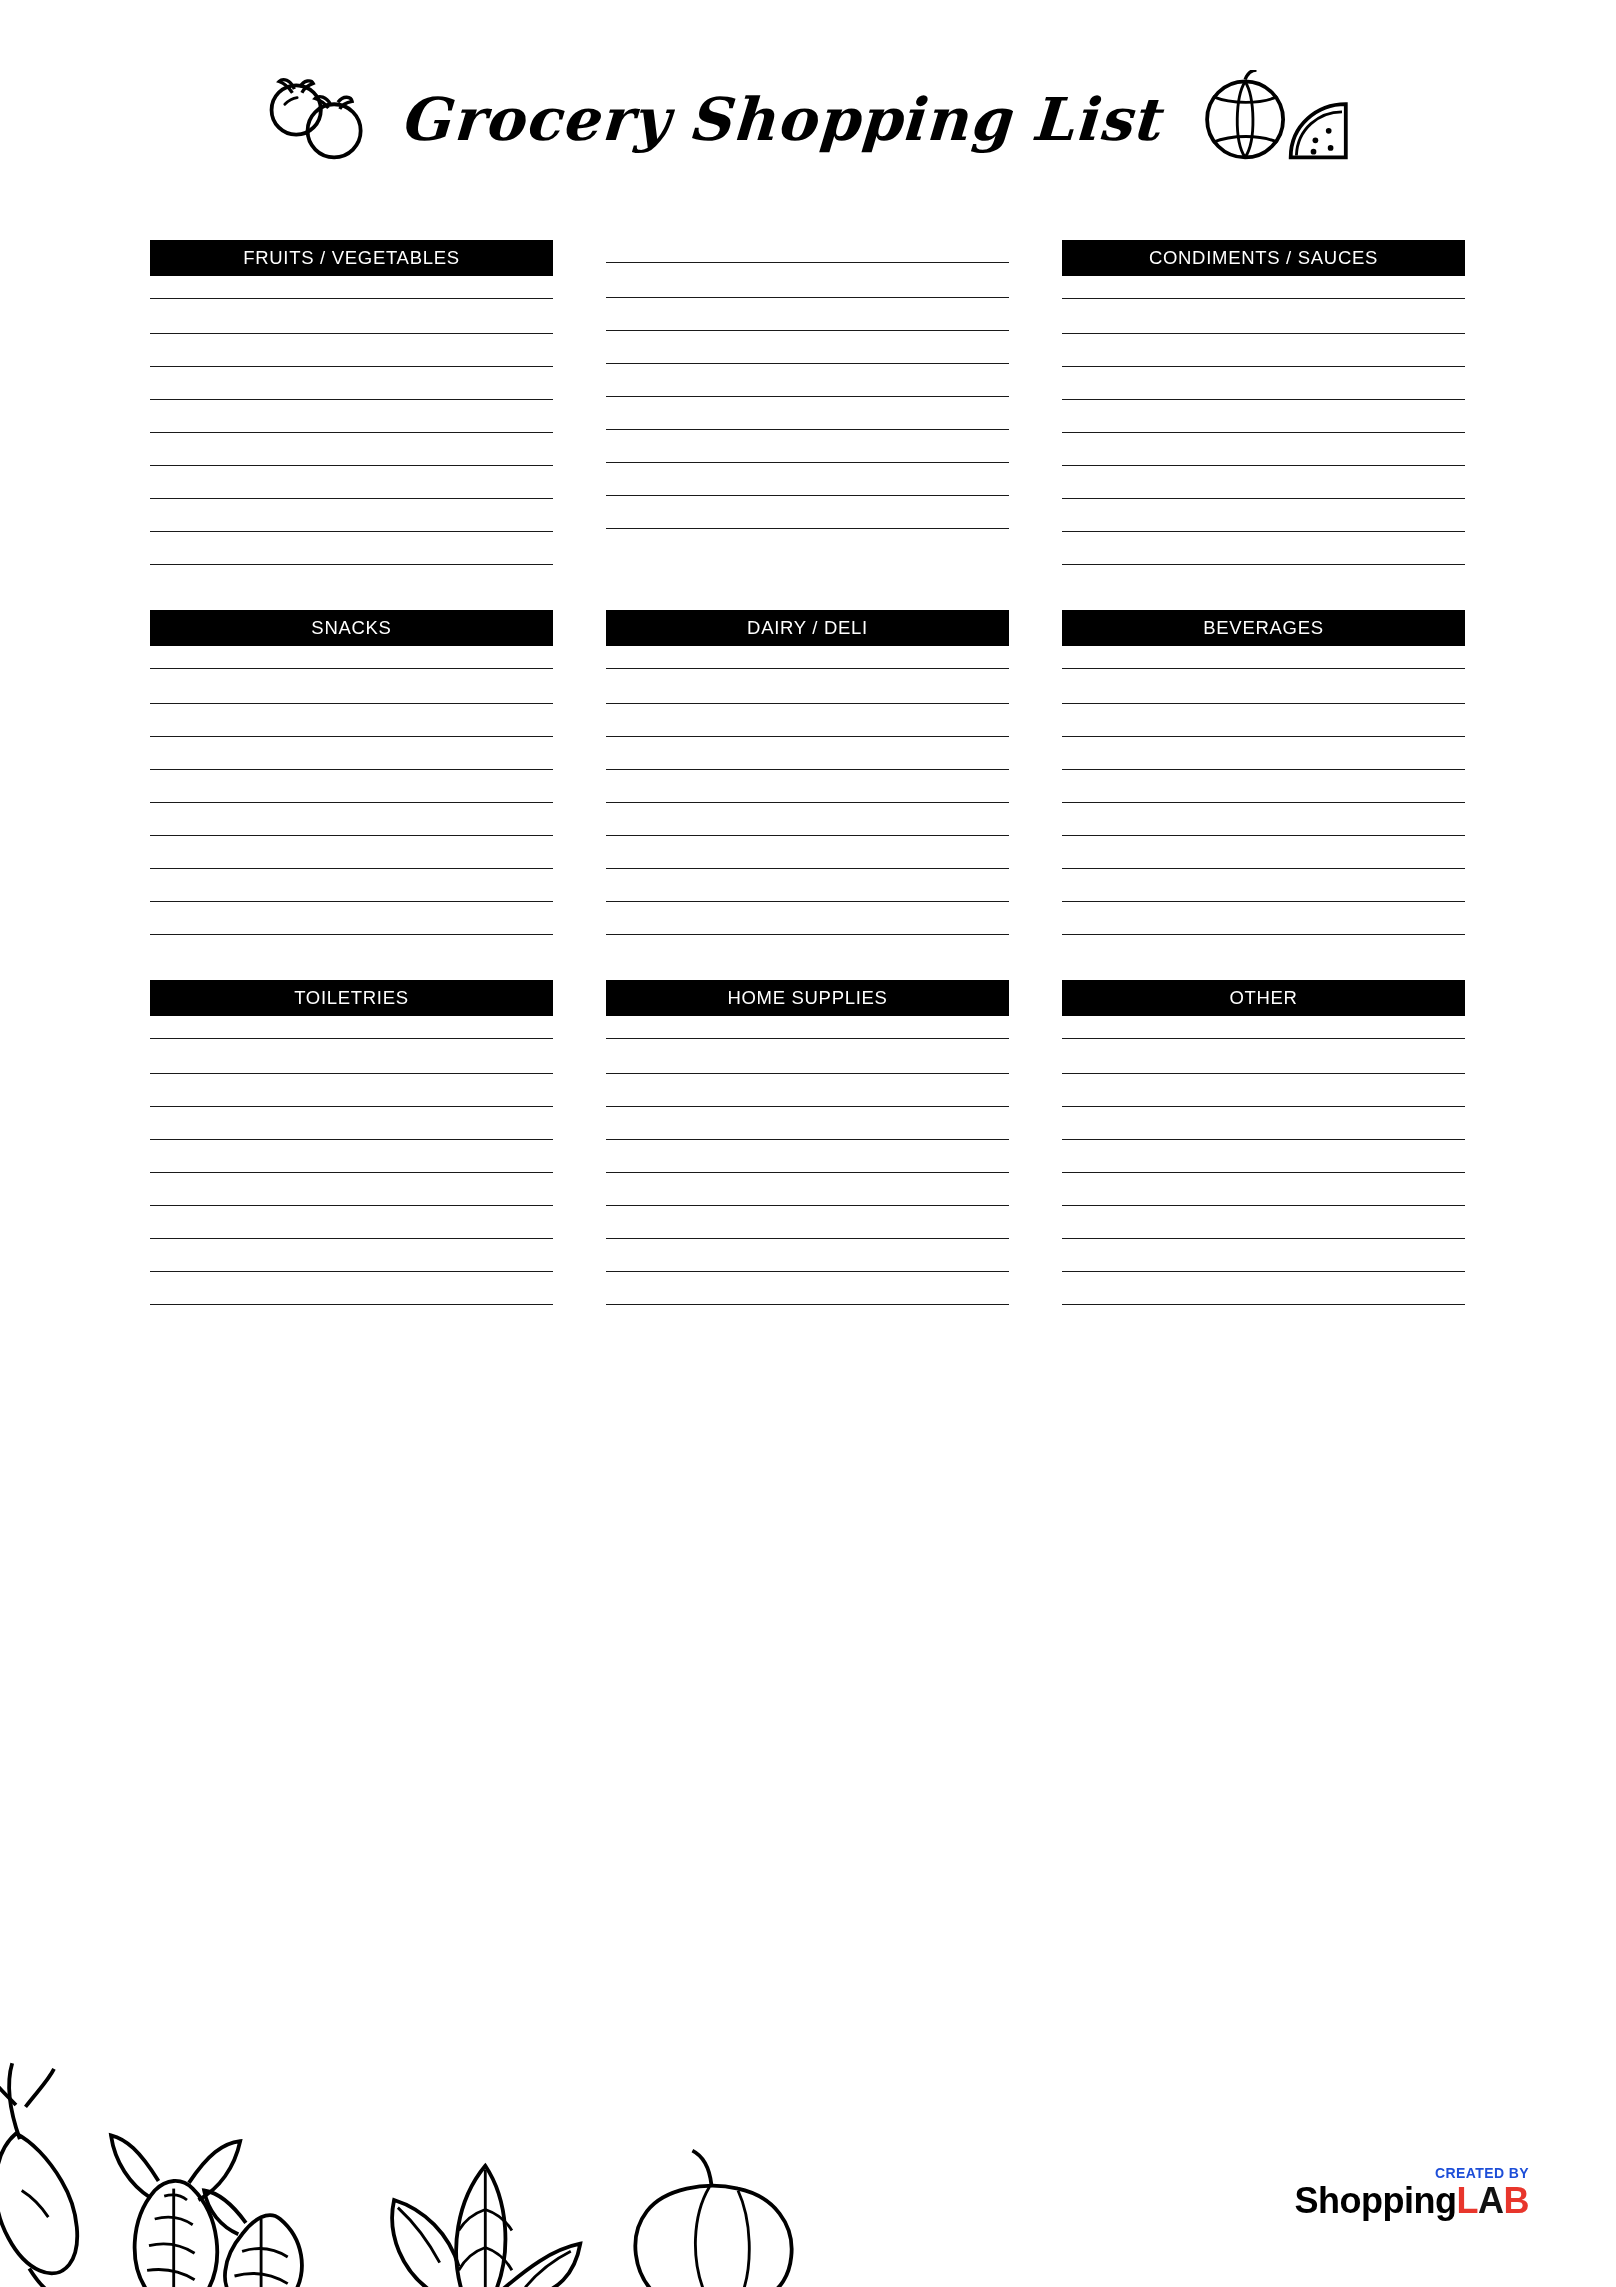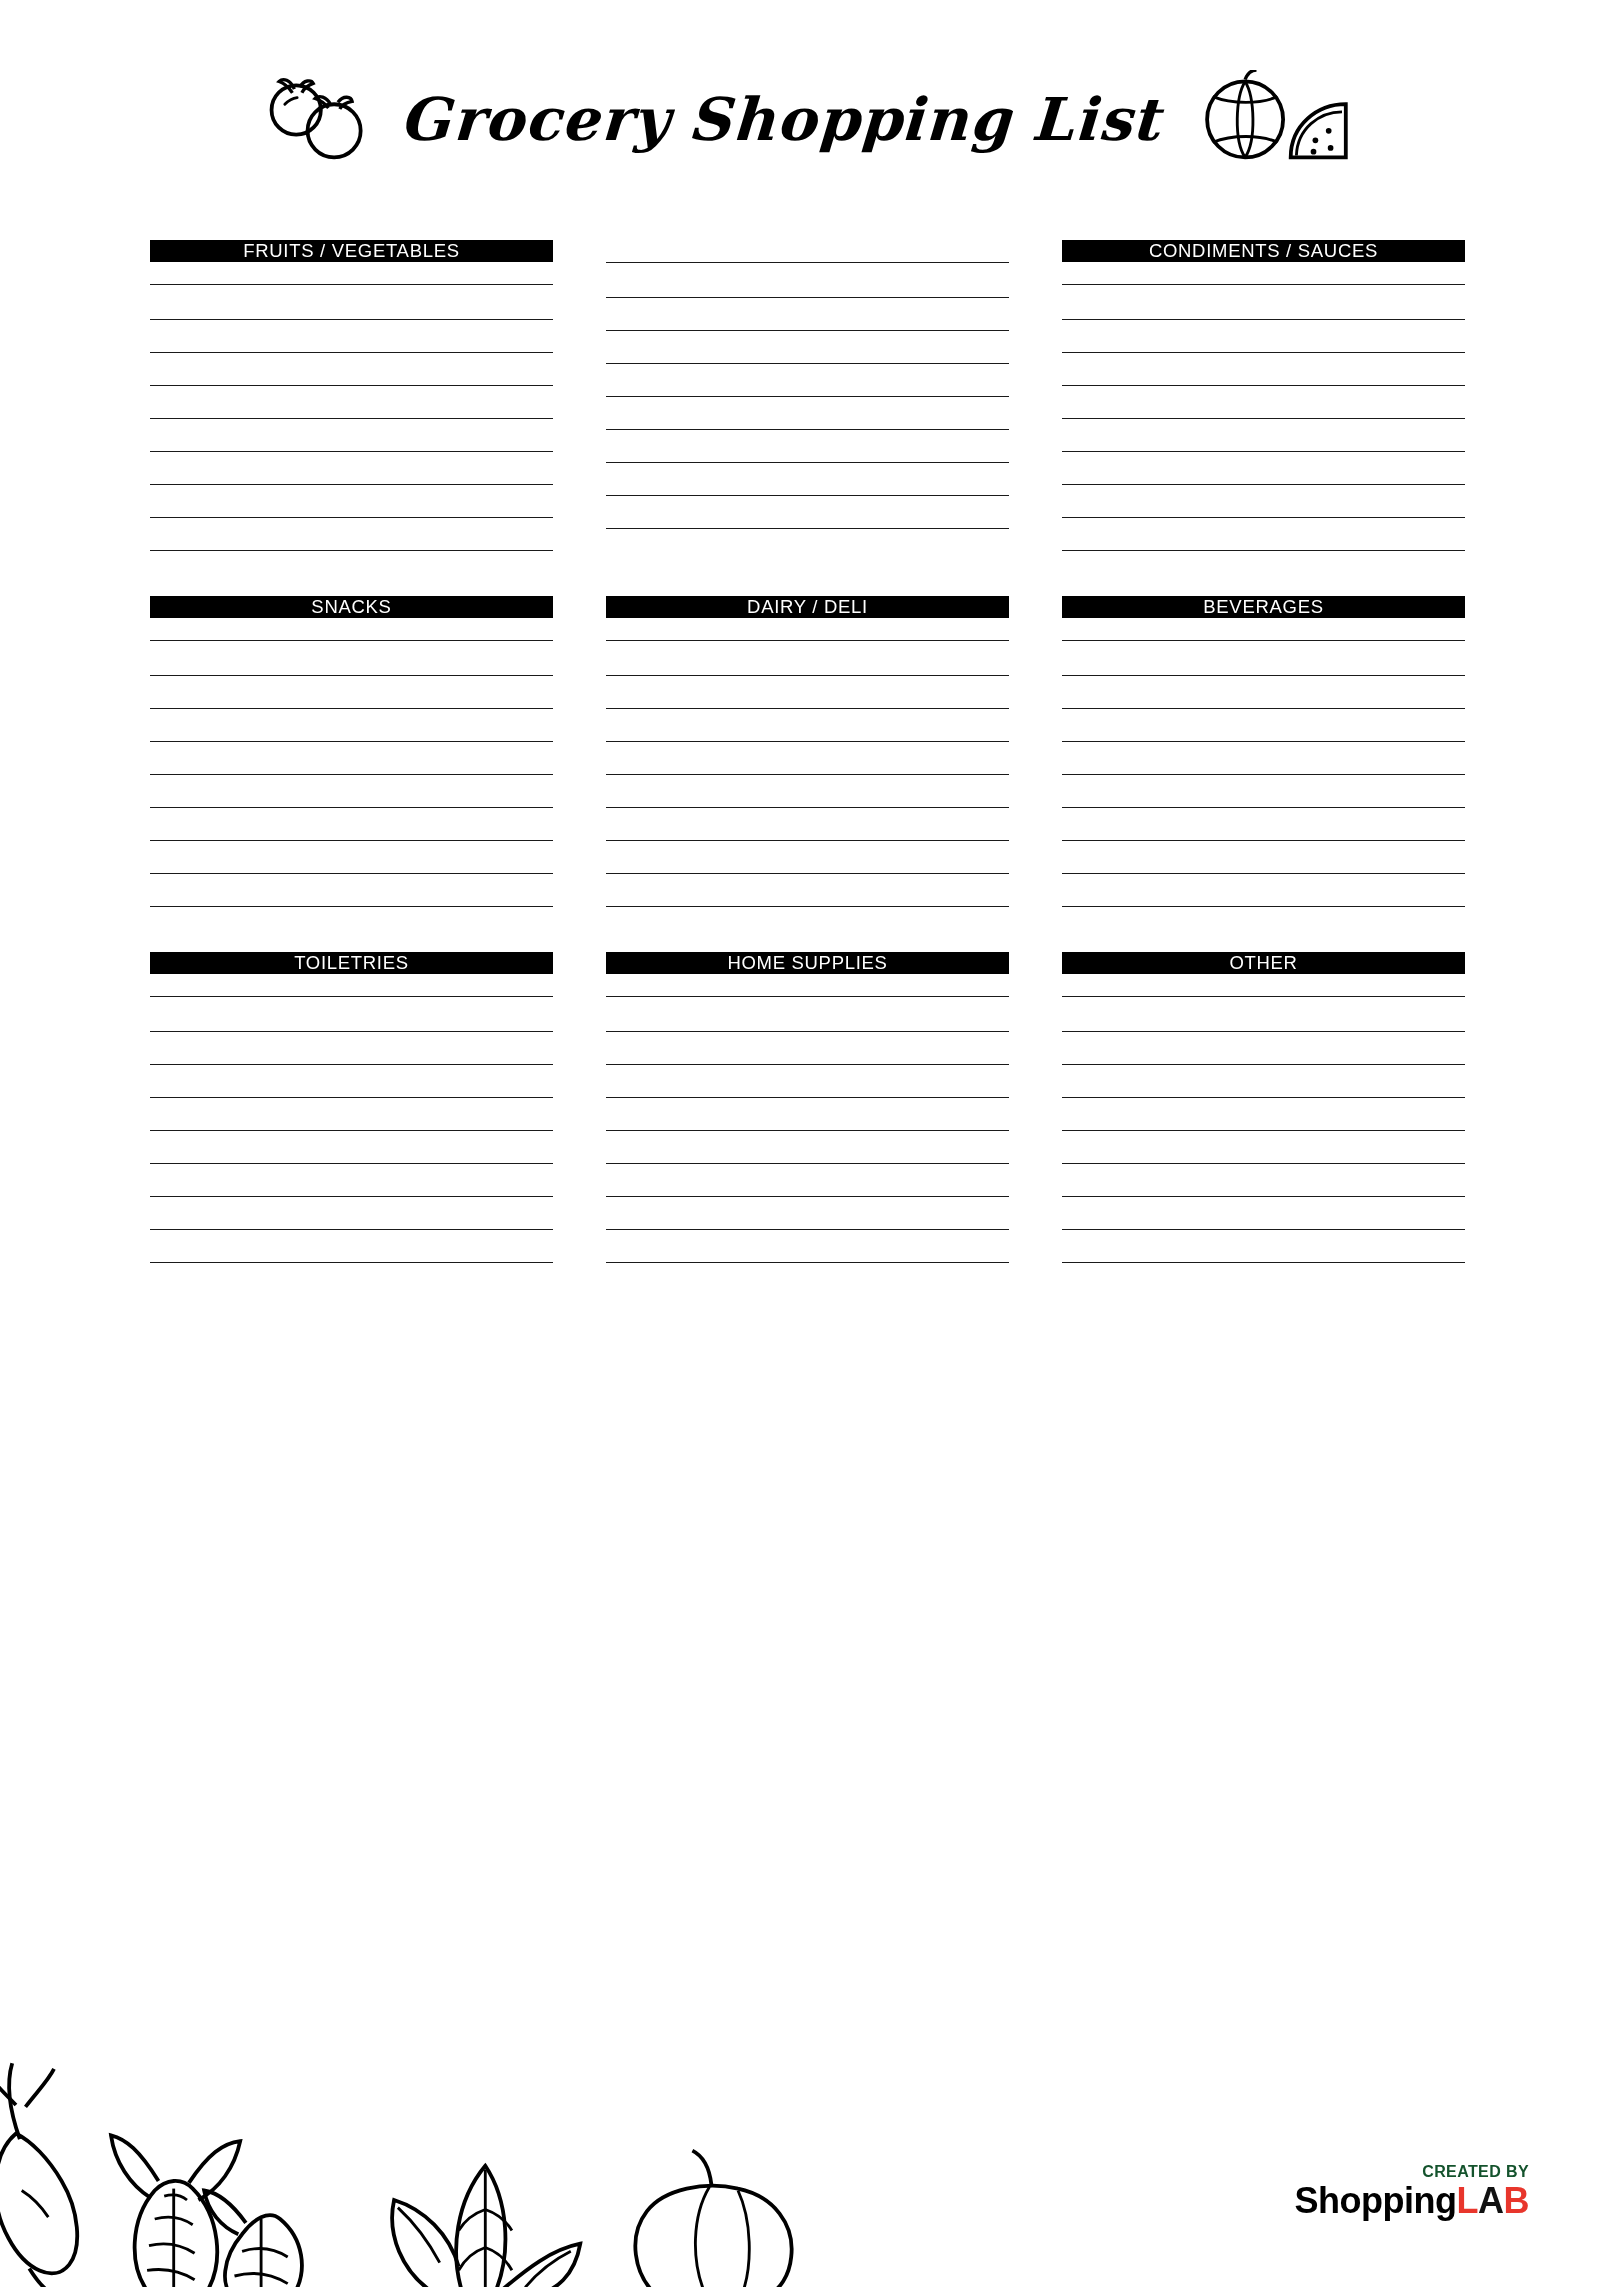--- a/index.html
+++ b/index.html
@@ -60,21 +60,21 @@
   }
 
   .block {
     width: 403px;
     margin-bottom: 45px;
   }
 
   .block-header {
     background: #000000;
     color: #ffffff;
-    height: 22px;
+    height: 36px;
     display: flex;
     align-items: center;
     justify-content: center;
     font-size: 18.5px;
     letter-spacing: 0.7px;
     text-transform: uppercase;
   }
 
   .lines {
     margin-top: 22px;
@@ -99,24 +99,24 @@
   }
 
   .brand {
     position: absolute;
     right: 88px;
     bottom: 68px;
     text-align: right;
     line-height: 1;
   }
   .brand-created {
-    font-size: 16px;
+    font-size: 14px;
     font-weight: 700;
     letter-spacing: 0.4px;
-    color: #14532d;
+    color: #1d4ed8;
     margin-bottom: 2.9px;
   }
   .brand-name {
     font-size: 36px;
     font-weight: 700;
     letter-spacing: -0.5px;
   }
   .brand-name .lab {
     color: #e8362c;
   }

